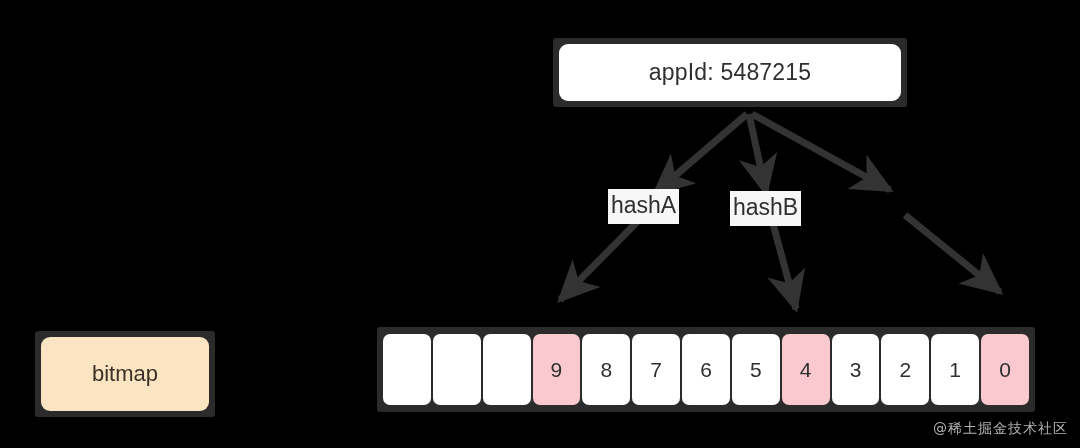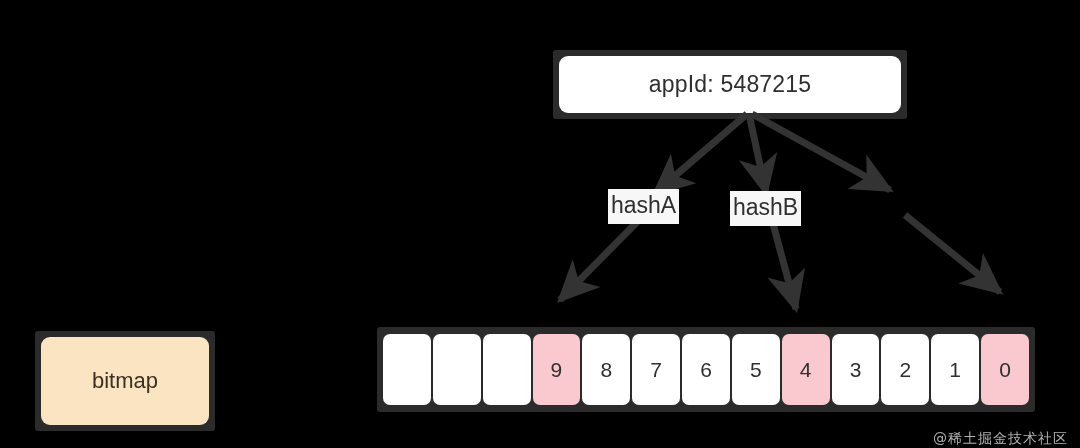--- a/index.html
+++ b/index.html
@@ -24,21 +24,21 @@
   
   .node-frame {
     position: absolute;
     background: #2b2b2b;
     box-sizing: border-box;
   }
 
   
   #appid-frame {
     left: 553px;
-    top: 50px;
+    top: 38px;
     width: 354px;
     height: 69px;
     border-radius: 3px;
     padding: 6px;
   }
   #appid-box {
     width: 100%;
     height: 100%;
     background: #ffffff;
     border-radius: 9px;
@@ -52,21 +52,21 @@
     color: #2f2f2f;
     letter-spacing: 0.2px;
     white-space: nowrap;
   }
 
   
   #bitmap-frame {
     left: 35px;
     top: 331px;
     width: 180px;
-    height: 100px;
+    height: 86px;
     border-radius: 3px;
     padding: 6px;
   }
   #bitmap-box {
     width: 100%;
     height: 100%;
     background: #fbe4c2;
     border-radius: 9px;
     display: flex;
     align-items: center;
@@ -130,21 +130,21 @@
     width: 1080px;
     height: 448px;
     z-index: 2;
     pointer-events: none;
   }
 
   
   #watermark {
     position: absolute;
     right: 12px;
-    bottom: 0;
+    bottom: 10px;
     font-size: 14px;
     color: #d8d8d8;
     opacity: 0.82;
     letter-spacing: 1px;
     white-space: nowrap;
     font-family: "DejaVu Sans", "Liberation Sans", sans-serif;
   }
 </style>
 </head>
 <body>

